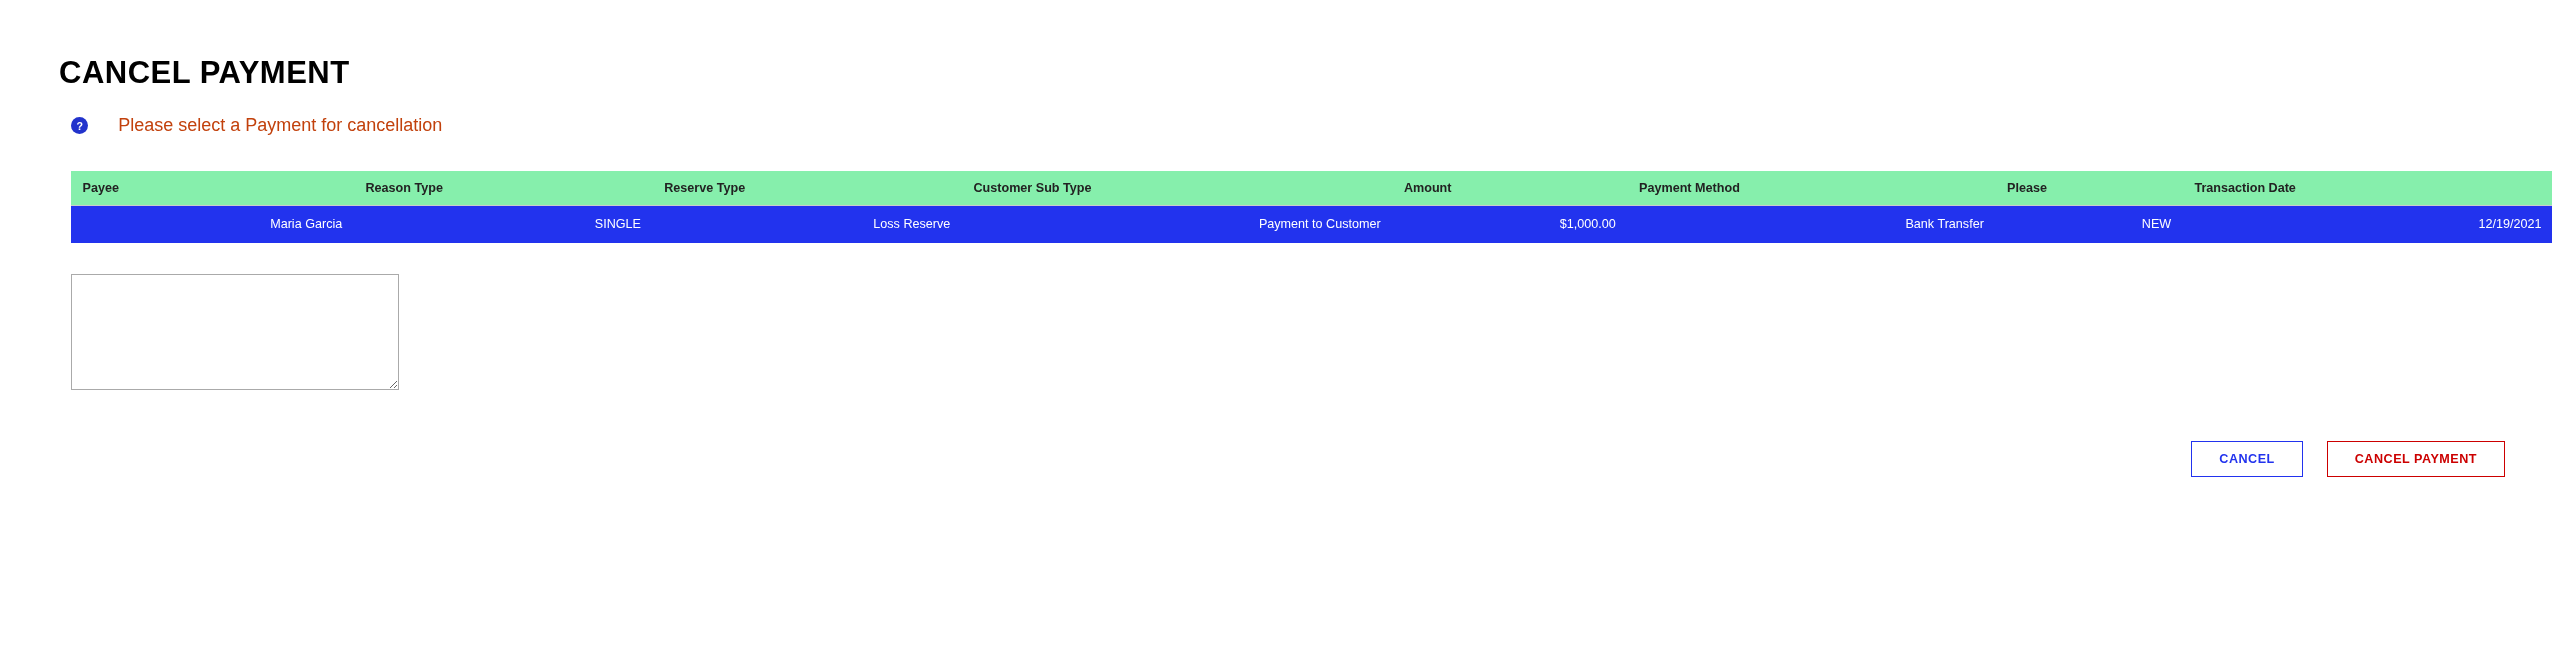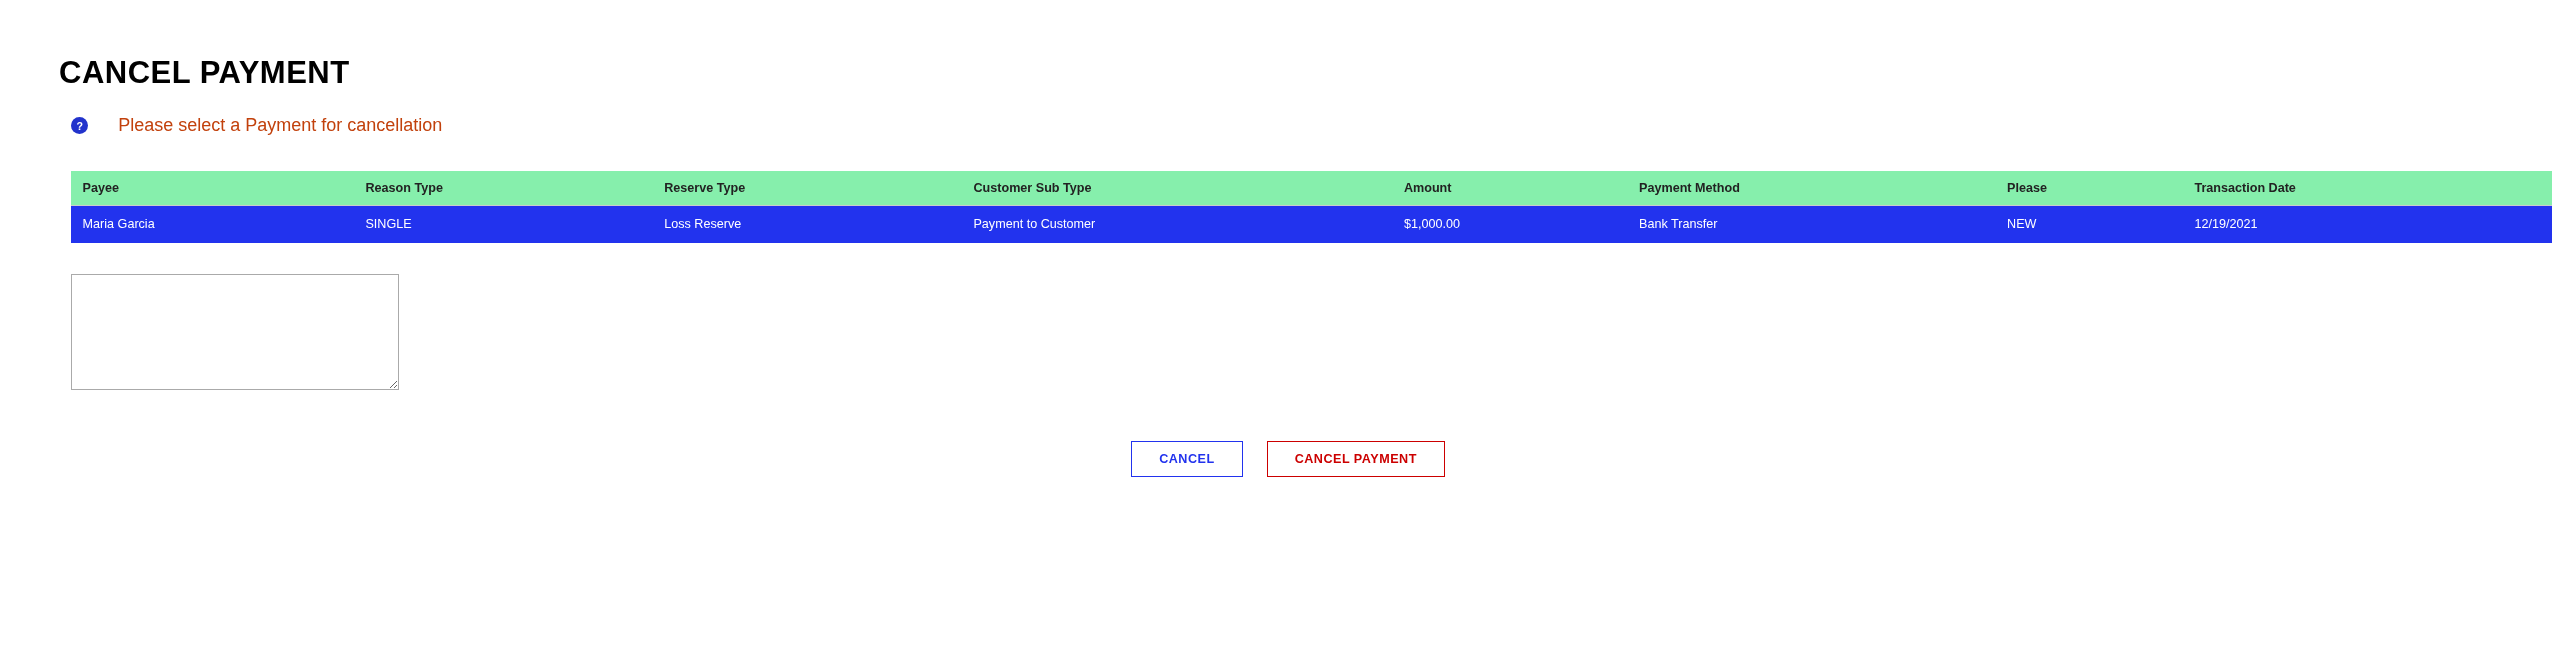--- a/index.html
+++ b/index.html
@@ -70,20 +70,21 @@
       text-align: left;
       font-weight: 600;
       color: #222222;
       font-size: 12.6px;
       white-space: nowrap;
     }
 
     tbody tr.selected-row {
       background: #2233ee;
       color: #ffffff;
+      text-align: right;
     }
 
     tbody tr.selected-row td {
       padding: 11.6px 11.6px;
       color: #ffffff;
       font-size: 12.6px;
     }
 
     .cancellation-section {
       margin-bottom: 23px;
@@ -106,21 +107,21 @@
       height: 116px;
       border: 1px solid #aaaaaa;
       resize: both;
       font-size: 12.6px;
       padding: 5.8px;
       outline: none;
     }
 
     .footer-buttons {
       display: flex;
-      justify-content: center;
+      justify-content: flex-end;
       align-items: center;
       margin-top: 9.7px;
     }
 
     .btn-cancel {
       border: 1.9px solid #2233ee;
       background: #ffffff;
       color: #2233ee;
       font-size: 12.6px;
       font-weight: 700;

